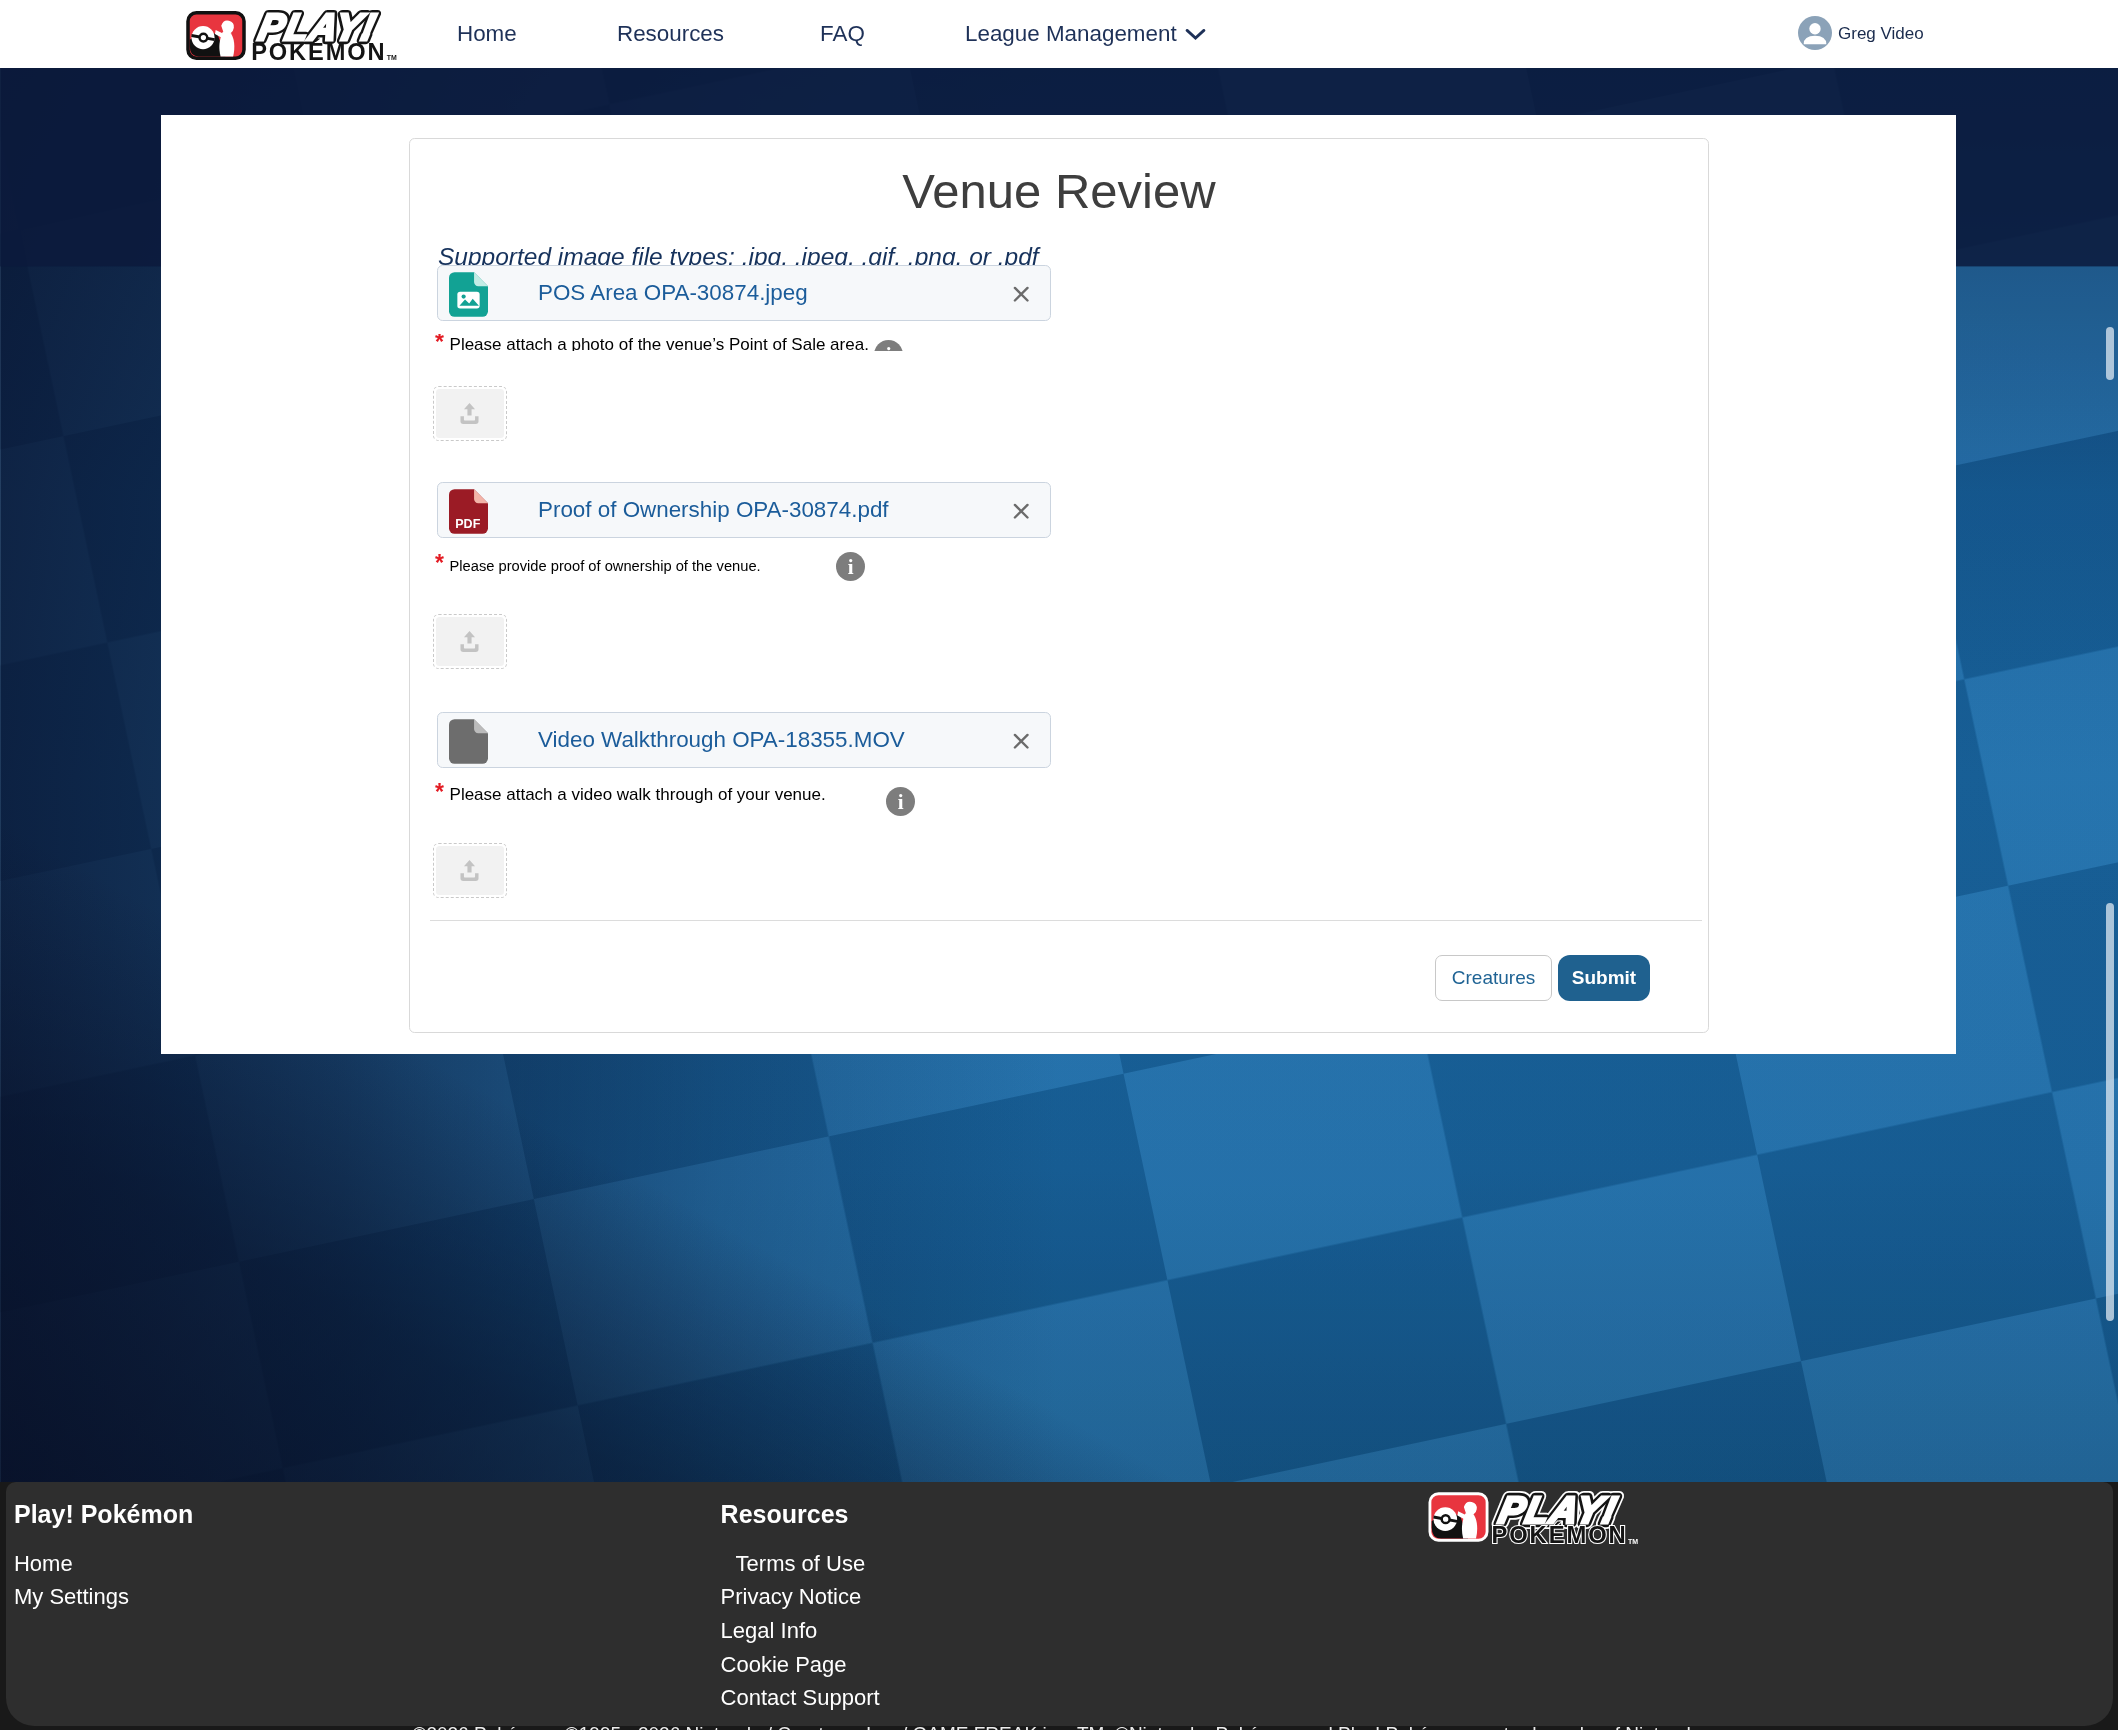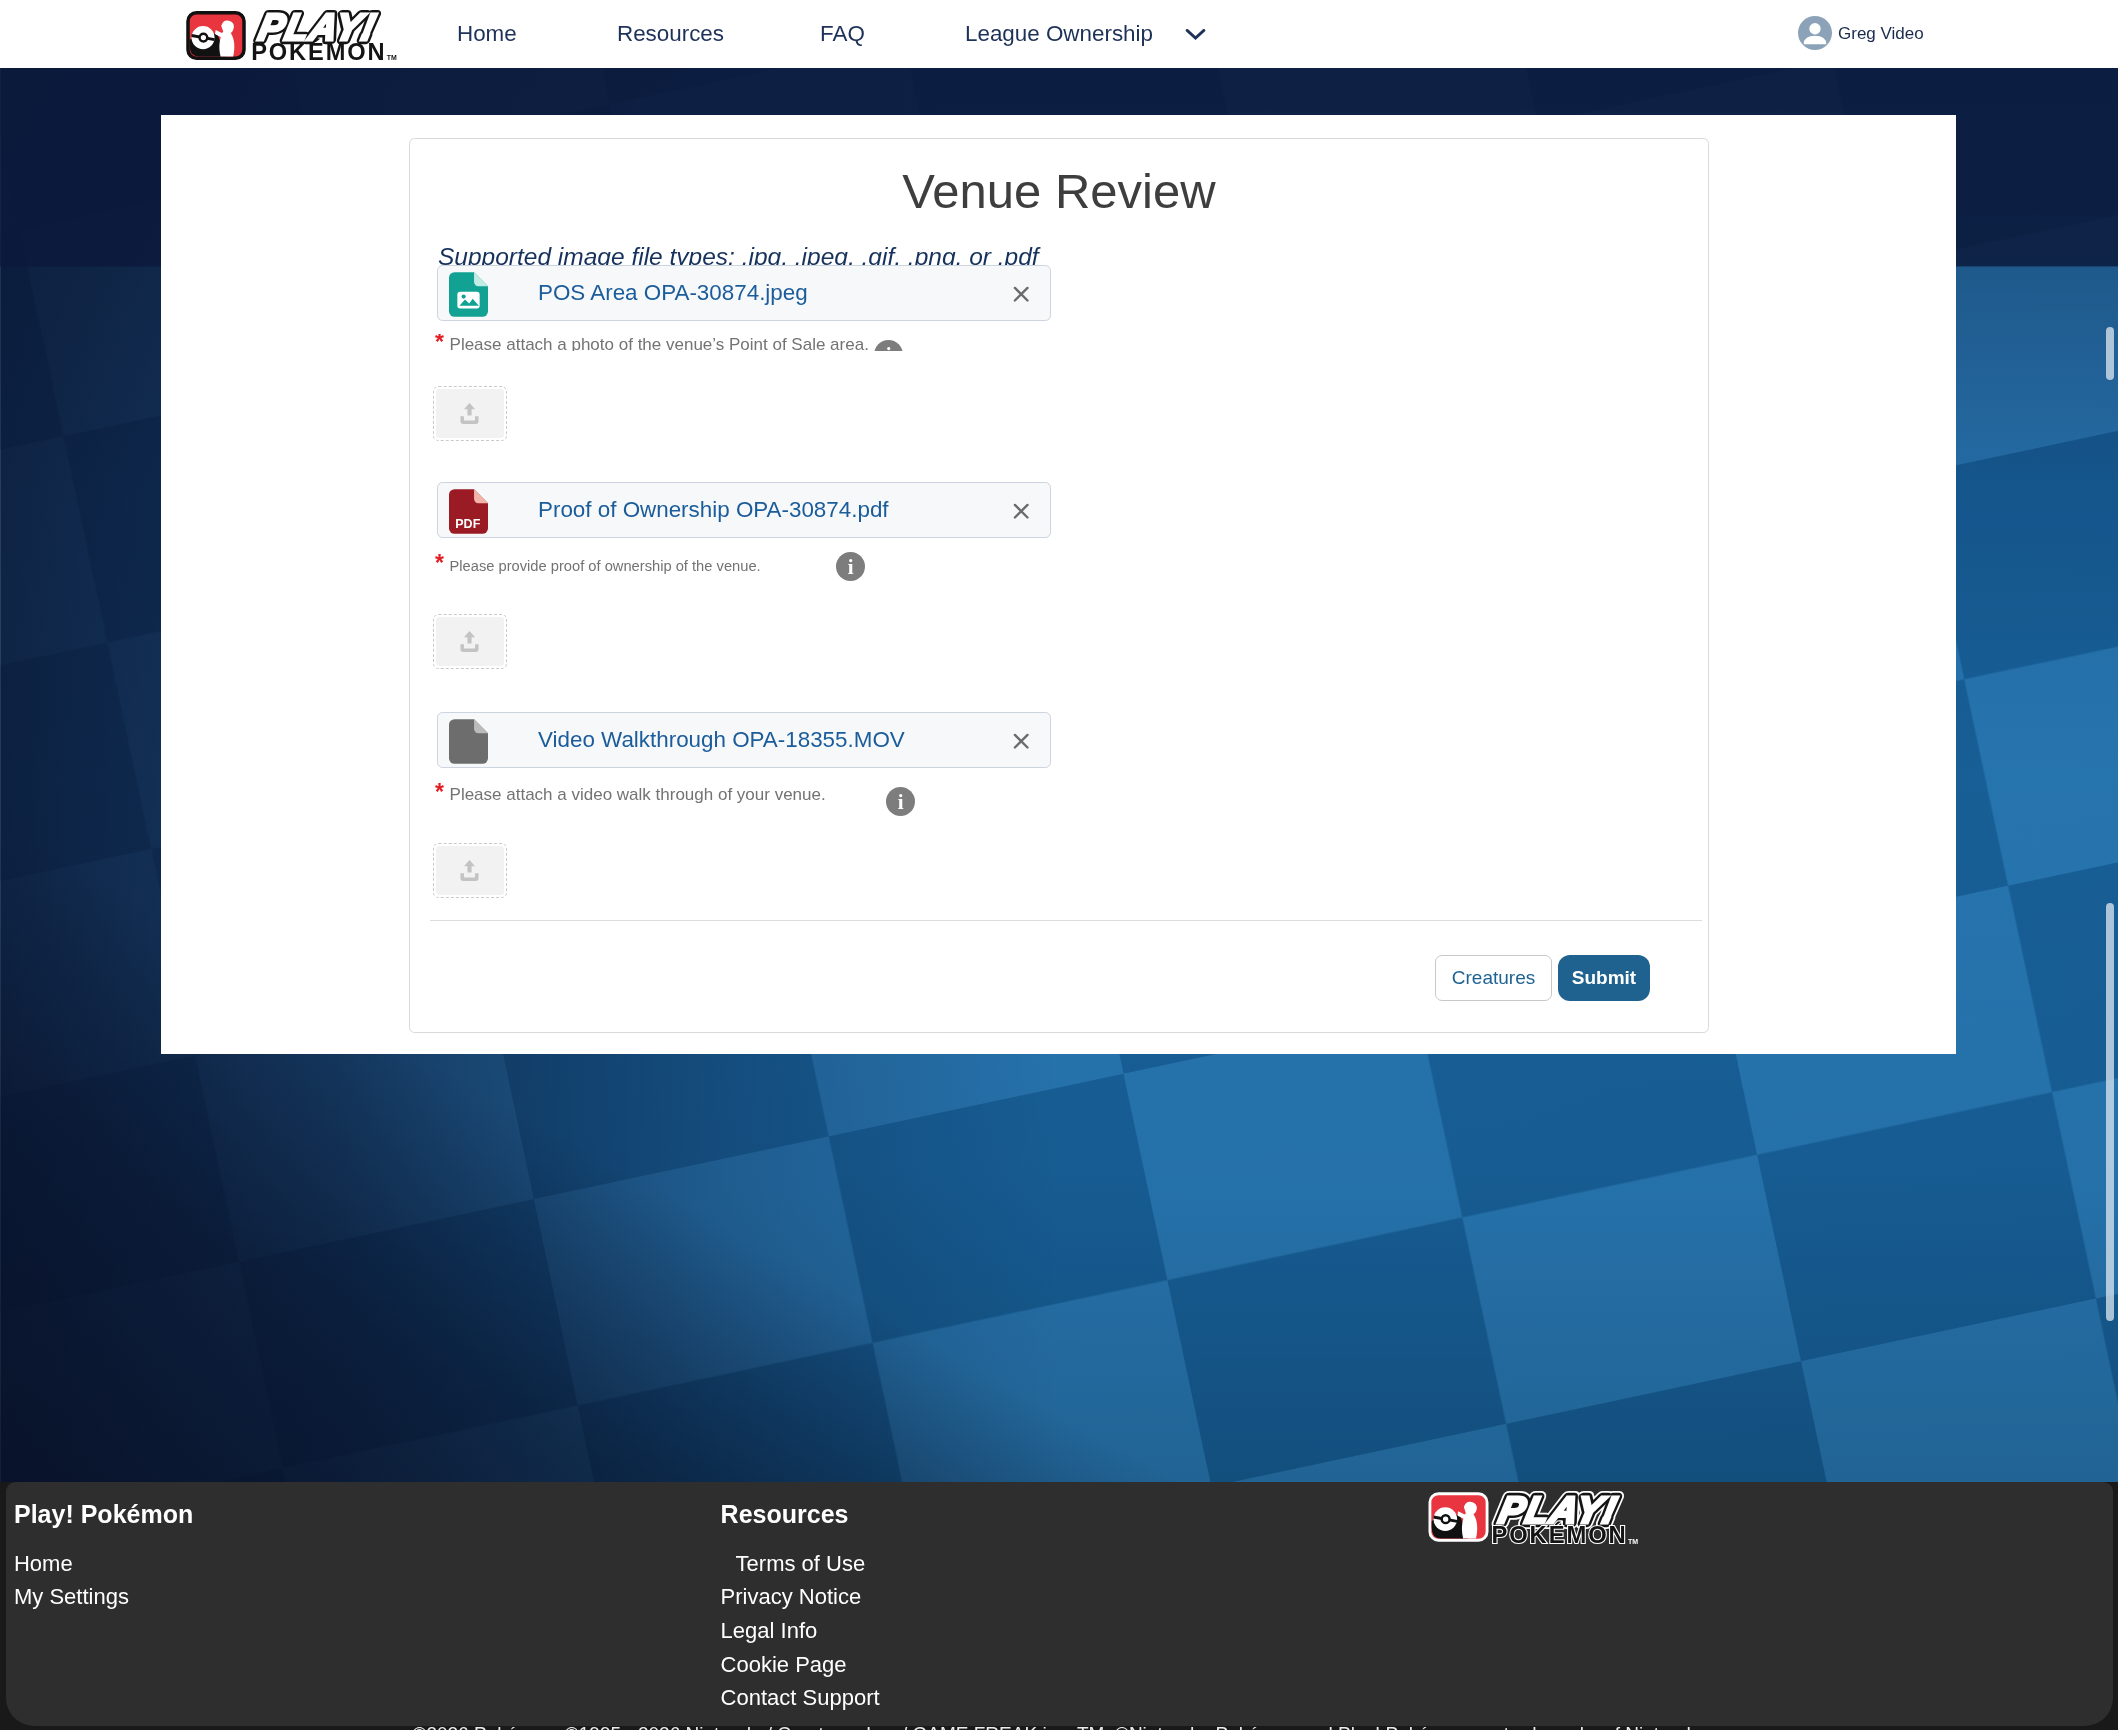--- a/index.html
+++ b/index.html
@@ -161,21 +161,21 @@
     <g transform="skewX(-12)" transform-origin="10 49">
       <text x="10" y="49" font-family="Liberation Sans" font-weight="bold" font-style="italic" font-size="54" letter-spacing="2" fill="none" stroke="#141414" stroke-width="12" stroke-linejoin="round">PLAY!</text>
       <text x="10" y="49" font-family="Liberation Sans" font-weight="bold" font-style="italic" font-size="54" letter-spacing="2" fill="#ffffff" stroke="#ffffff" stroke-width="4.5">PLAY!</text>
     </g>
     <text x="2" y="77" font-family="Liberation Sans" font-weight="bold" font-size="34" fill="#141414" textLength="192">POKÉMON</text>
     <text x="197" y="78" font-family="Liberation Sans" font-weight="bold" font-size="10" fill="#141414">TM</text>
   </svg>
   <span class="navitem" style="left:457px;">Home</span>
   <span class="navitem" style="left:617px;">Resources</span>
   <span class="navitem" style="left:820px;">FAQ</span>
-  <span class="navitem" style="left:965px;">League Ownership</span>
+  <span class="navitem" style="left:965px;">League Management</span>
   <svg class="abs" style="left:1185px;top:29px;" width="21" height="11.2" viewBox="0 0 30 16">
       <path d="M3 2 L15 13 L27 2" stroke="#1e3158" stroke-width="4" fill="none" stroke-linecap="round"></path>
     </svg>
   <svg class="abs" style="left:1798px;top:16px;" width="34" height="34" viewBox="0 0 48 48">
     <circle cx="24" cy="24" r="24" fill="#8ba2b8"></circle>
     <circle cx="24" cy="18" r="8" fill="#fff"></circle>
     <path d="M8 40 q0 -12 16 -12 q16 0 16 12 z" fill="#fff"></path>
   </svg>
   <span class="abs" style="left:1838px;top:0;height:68px;display:flex;align-items:center;font-size:17px;color:#1a2b4d;">Greg Video</span>
 </div>
@@ -216,21 +216,21 @@
 
 <div class="abs" style="left:2106px;top:327px;width:8.4px;height:53px;border-radius:4.2px;background:rgba(228,237,245,0.72);"></div>
 <div class="abs" style="left:2106px;top:903px;width:8.4px;height:418px;border-radius:4.2px;background:rgba(228,237,245,0.72);"></div>
 
 <style>
   .filebox { width:614px; height:56px; background:#f6f8fa; border:1.4px solid #cbd4df; border-radius:5.6px; display:flex; align-items:center; }
   .doc { position:absolute; width:39px; height:45px; }
   .fname { margin-left:100px; font-size:22.4px; color:#1b5c9a; }
   .xbtn { position:absolute; right:17.5px; top:17px; width:22.4px; height:22.4px; }
   .star { color:#e31b23; font-size:23px; font-weight:bold; display:inline-block; margin-right:5.6px; position:relative; top:-4.9px; vertical-align:middle;}
-  .lbl { color:#737373; }
+  .lbl { color:#000000; }
   .info { position:absolute; width:29.4px; height:29.4px; border-radius:50%; background:#7d7d7d; }
   .info span { position:absolute; width:100%; text-align:center; top:2.8px; font-family:"Liberation Serif", serif; font-weight:bold; font-size:21px; color:#fff; font-style:normal;}
   .up { width:74px; height:55px; border:1.4px dashed #c9c9c9; border-radius:5.6px; }
   .upin { position:absolute; left:2.1px; top:2.1px; right:2.1px; bottom:2.1px; background:#f2f2f2; border-radius:3.5px; }
   .upg { position:absolute; left:23px; top:14px; width:25px; height:25px; }
   .navitem { position:absolute; top:0; height:68px; display:flex; align-items:center; font-size:22.4px; color:#1e3158; }
   .flink { position:absolute; font-size:22px; color:#fff; text-decoration:none; }
 </style>
 
 

